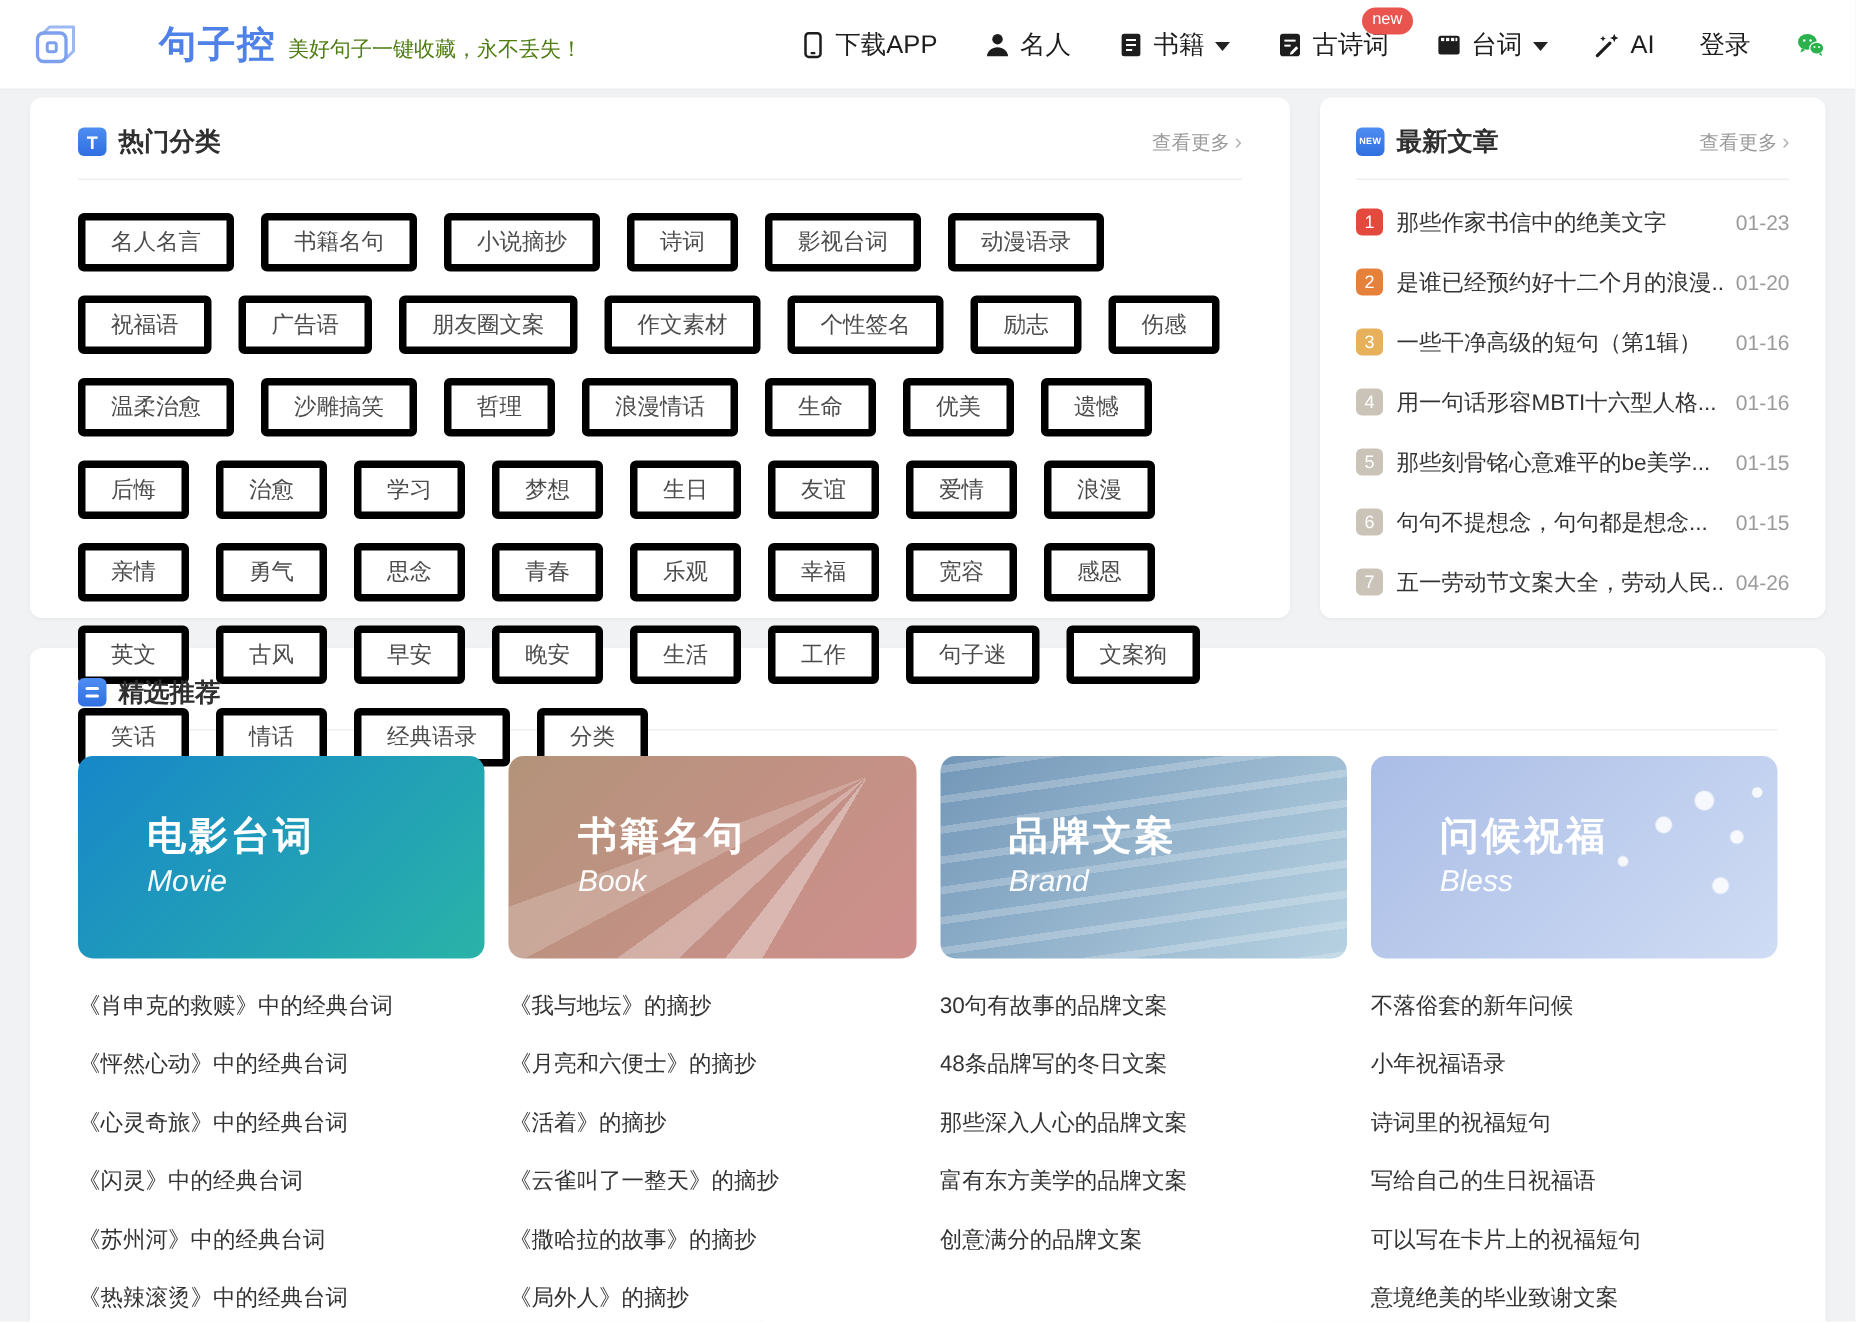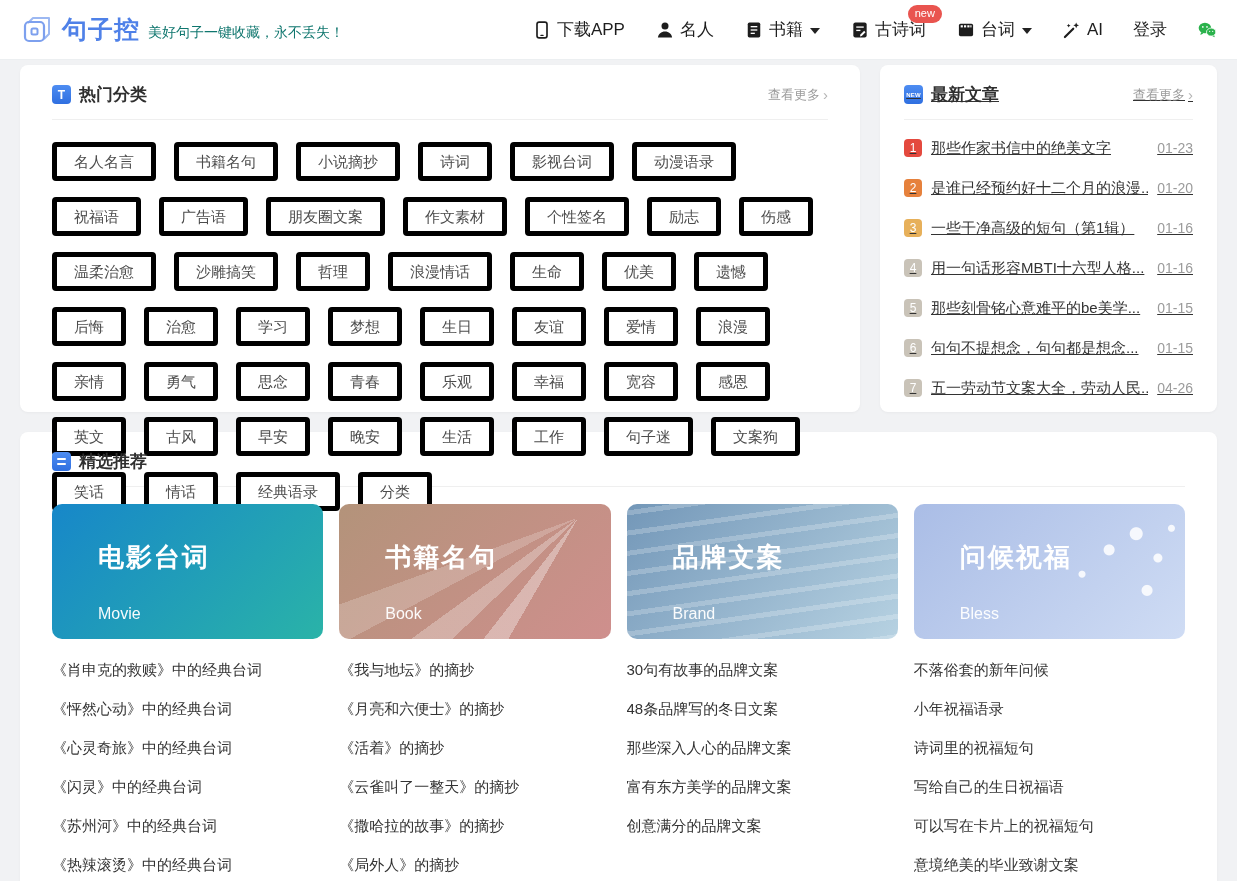--- a/index.html
+++ b/index.html
@@ -12,37 +12,37 @@
   }
   .page { width: 1237px; height: 881px; overflow: hidden; }
 
   
   header {
     height: 60px; background: #fff; display: flex; align-items: center;
     padding: 0 20px; border-bottom: 1px solid #eceff1;
   }
   .logo-wrap { display: flex; align-items: center; cursor: pointer; }
   .logo-icon { width: 34px; height: 34px; margin-right: 8px; }
-  .logo-text { font-size: 25px; font-weight: 700; color: #4f81e8; letter-spacing: 1px; }
-  .tagline { font-size: 14px; color: #0f766e; margin-left: 8px; margin-top: 6px; font-weight: 500; }
+  .logo-text { font-size: 25px; font-weight: 700; color: #4f81e8; letter-spacing: 1px; margin-left: 44px; }
+  .tagline { font-size: 14px; color: #4d7c0f; margin-left: 8px; margin-top: 6px; font-weight: 500; }
   nav { margin-left: auto; display: flex; align-items: center; gap: 30px; }
   .nav-item { display: flex; align-items: center; gap: 5px; font-size: 17px; color: #1d1d1d;
     font-weight: 500; cursor: pointer; position: relative; white-space: nowrap; }
   .nav-item svg { width: 20px; height: 20px; display: block; }
   .caret { width: 0; height: 0; border-left: 5px solid transparent; border-right: 5px solid transparent;
     border-top: 6px solid #222; margin-left: 2px; margin-top: 2px; }
   .nav-badge { position: absolute; top: -13px; right: -16px; background: #e9544f; color: #fff;
     font-size: 11px; line-height: 1; padding: 3px 7px 4px; border-radius: 9px; font-weight: 400; }
 
   
   .content { padding: 5px 20px 0; }
   .row-top { display: grid; grid-template-columns: 840px 337px; gap: 20px; }
   .panel { background: #fff; border-radius: 8px; box-shadow: 0 1px 3px rgba(0,0,0,.04); }
   .categories-panel { height: 347px; padding: 18px 32px 0; }
-  .latest-panel { height: 347px; padding: 18px 24px 0; text-decoration: underline; }
+  .latest-panel { height: 347px; padding: 18px 24px 0; }
   .featured-panel { margin-top: 20px; height: 620px; padding: 18px 32px 0; }
 
   .panel-head { display: flex; align-items: center; padding-bottom: 13px; border-bottom: 1px solid #efefef; }
   .sec-icon { width: 19px; height: 19px; border-radius: 4px; background: linear-gradient(180deg,#4e8df2,#2f6fe0);
     color: #fff; display: flex; align-items: center; justify-content: center; margin-right: 8px; flex: none; }
   .t-icon { font-size: 12px; font-weight: 700; }
   .new-icon { font-size: 6px; font-weight: 700; letter-spacing: .2px; }
   .list-icon { flex-direction: column; gap: 3px; }
   .list-icon i { display: block; width: 9px; height: 2px; background: #fff; border-radius: 1px; }
   .sec-title { font-size: 17px; font-weight: 600; color: #2f2f2f; }
@@ -60,21 +60,21 @@
   .rank { width: 18px; height: 18px; border-radius: 4px; color: #fff; font-size: 12px;
     display: flex; align-items: center; justify-content: center; flex: none; }
   .a-title { flex: 1; font-size: 15px; color: #333; white-space: nowrap; overflow: hidden; }
   .a-date { font-size: 14px; color: #9b9b9b; flex: none; }
 
   
   .cards { display: grid; grid-template-columns: repeat(4, 1fr); gap: 16px; margin-top: 17px; }
   .fcard { height: 135px; border-radius: 10px; padding: 36px 0 0 46px; color: #fff;
     cursor: pointer; position: relative; overflow: hidden; }
   .fcard-title { font-size: 26px; font-weight: 700; letter-spacing: 2px; position: relative; z-index: 2; }
-  .fcard-sub { font-size: 16px; margin-top: 30px; opacity: .96; position: relative; z-index: 2; }
+  .fcard-sub { font-size: 20px; margin-top: 2px; opacity: .96; position: relative; z-index: 2; font-style: italic; }
   
   .fcol:nth-child(2) .fcard::after { content: ""; position: absolute; inset: 0;
     background: conic-gradient(from 210deg at 88% 10%, rgba(255,255,255,.35) 0 8deg, rgba(0,0,0,0) 8deg 16deg,
       rgba(255,255,255,.28) 16deg 24deg, rgba(0,0,0,0) 24deg 32deg, rgba(255,255,255,.2) 32deg 40deg, rgba(0,0,0,0) 40deg); }
   .fcol:nth-child(3) .fcard::after { content: ""; position: absolute; inset: 0;
     background: repeating-linear-gradient(-8deg, rgba(255,255,255,.22) 0 5px, rgba(0,0,0,0) 5px 20px); }
   .fcol:nth-child(4) .fcard::after { content: ""; position: absolute; inset: 0; background:
     radial-gradient(circle 7px at 82% 22%, #fff 0 6px, rgba(0,0,0,0) 7px),
     radial-gradient(circle 5px at 90% 40%, #fff 0 4px, rgba(0,0,0,0) 5px),
     radial-gradient(circle 6px at 72% 34%, #fff 0 5px, rgba(0,0,0,0) 6px),

